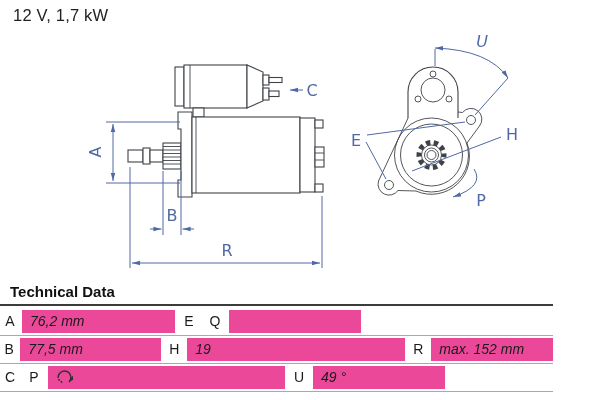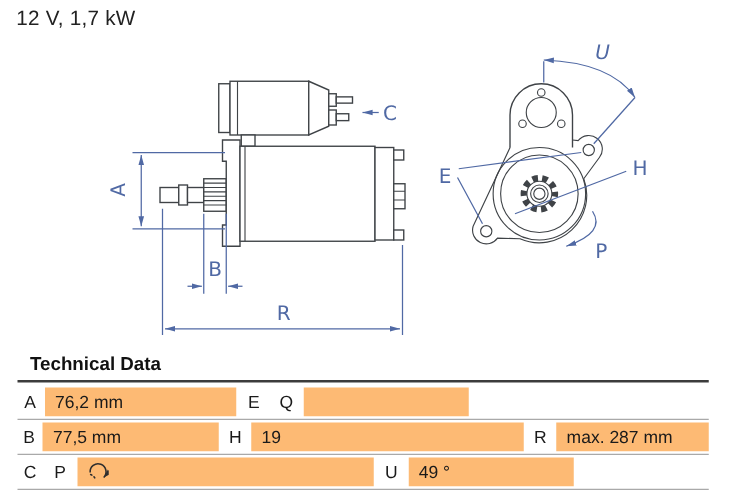--- a/index.html
+++ b/index.html
@@ -2,29 +2,29 @@
 <html><head>
 <meta charset="utf-8">
 <style>
   html,body{margin:0;padding:0;background:#fff;}
   .stage{position:relative;width:600px;height:400px;background:#fff;overflow:hidden;
          font-family:"Liberation Sans",sans-serif;color:#1a1a1a;padding-left:40px;}
   .title{position:absolute;left:13px;top:6px;font-size:16.5px;font-weight:500;
          letter-spacing:.2px;color:#222;}
   .draw-svg{position:absolute;left:0;top:0;}
 
-  .tech{position:absolute;left:0;top:283px;width:553px;margin-left:14px;}
+  .tech{position:absolute;left:0;top:283px;width:553px;}
   .tech-heading{font-size:15px;font-weight:bold;color:#111;margin:0 0 4px 10px;}
   .tech-rule{height:2px;background:#3c3c3c;margin-bottom:4px;}
   .trow{display:flex;column-gap:2px;height:23px;line-height:23px;font-size:14px;}
   .sep{height:1px;background:#a9a9a9;margin:2px 0;}
   .sep.end{margin-bottom:0;}
   .cell{box-sizing:border-box;}
   .key{background:#fff;text-align:center;color:#1a1a1a;}
-  .val{background:#fdba74;padding-left:8px;display:flex;align-items:center;color:#1a1a1a;}
+  .val{background:#ec4899;padding-left:8px;display:flex;align-items:center;color:#1a1a1a;font-style:italic;}
   .k1{width:20px}.v1{width:153px}.k2{width:24px}.v2{width:237px}.k3{width:24px}.v3{width:132px}
 
   .dimtxt{font-family:"DejaVu Sans",sans-serif;font-size:16px;fill:#5069a4;}
   .part{stroke:#3f4347;stroke-width:1.1;fill:#fff;}
   .partline{stroke:#3f4347;stroke-width:0.9;fill:none;}
   .dim{stroke:#5069a4;stroke-width:1;fill:none;}
 </style>
 </head>
 <body>
 
@@ -148,21 +148,21 @@
       <div class="cell val v3"></div>
     </div>
     <div class="sep"></div>
 
     <div class="trow">
       <div class="cell key k1">B</div>
       <div class="cell val v1">77,5 mm</div>
       <div class="cell key k2">H</div>
       <div class="cell val v2">19</div>
       <div class="cell key k3">R</div>
-      <div class="cell val v3">max. 287 mm</div>
+      <div class="cell val v3">max. 152 mm</div>
     </div>
     <div class="sep"></div>
 
     <div class="trow">
       <div class="cell key k1">C</div>
       <div class="cell key k2">P</div>
       <div class="cell val v2">
         <svg width="17" height="17" viewBox="0 0 16 16">
           <path d="M2,8.5 A6,6 0 1 1 12.2,12.2" fill="none" stroke="#2e2e2e" stroke-width="1.2" marker-end="url(#mD)"></path>
           <path d="M2.4,10 A6,6 0 0 1 6,13.7" fill="none" stroke="#2e2e2e" stroke-width="1.2" stroke-dasharray="1 2" stroke-linecap="round"></path>

